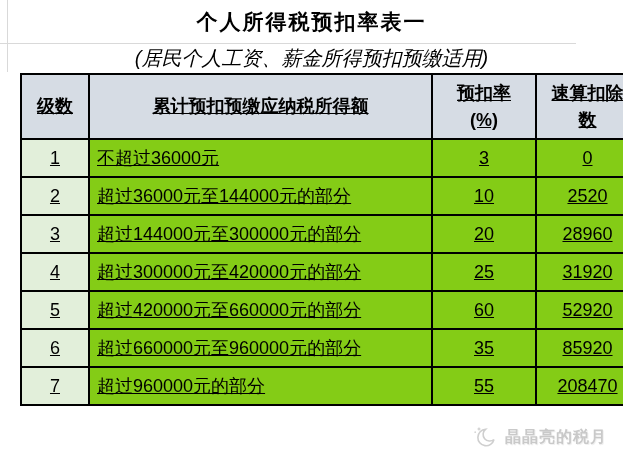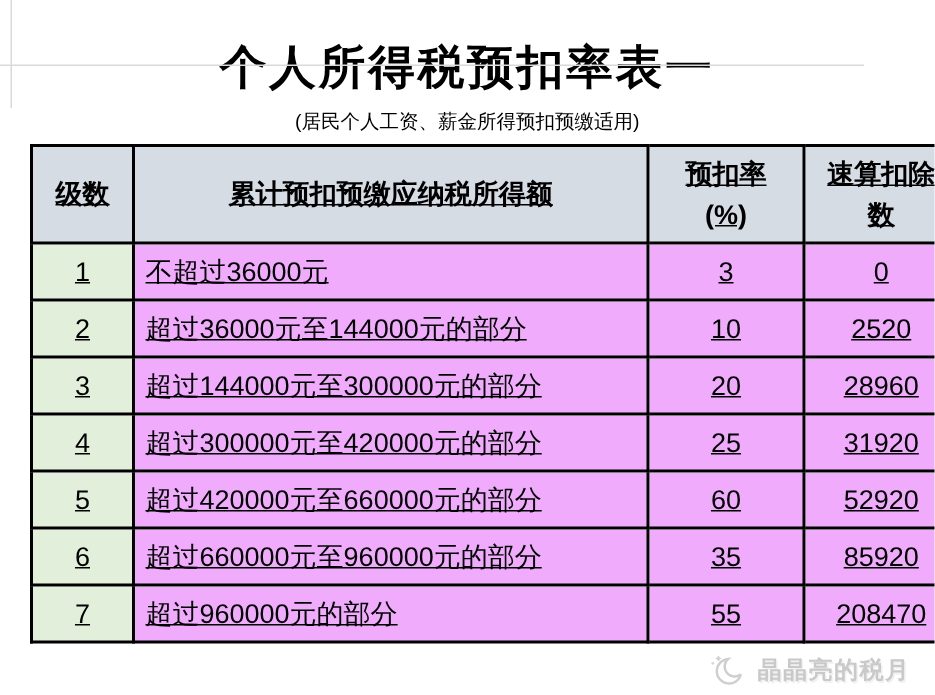--- a/index.html
+++ b/index.html
@@ -16,29 +16,29 @@
     position: absolute; left: 7px; top: 0;
     width: 1px; height: 72px; background: #d9d9d9;
   }
   .title-divider {
     position: absolute; left: 0; top: 43px;
     width: 576px; height: 1px; background: #d9d9d9;
   }
   .title {
     height: 43px;
     display: flex; align-items: center; justify-content: center;
-    font-size: 31px; font-weight: bold; letter-spacing: 2px;
+    font-size: 21px; font-weight: bold; letter-spacing: 2px;
     white-space: nowrap;
-    margin-top: 23px;
   }
   .subtitle {
     height: 30px;
     display: flex; align-items: center; justify-content: center;
-    font-size: 13px;
+    font-size: 20px;
     white-space: nowrap;
+    font-style: italic;
   }
   table.tax-table {
     border-collapse: collapse;
     table-layout: fixed;
     margin-left: 20px;
     width: 618px;
     text-decoration: underline;
   }
   .tax-table th, .tax-table td {
     border: 2px solid #000;
@@ -50,28 +50,28 @@
     font-size: 18px; font-weight: bold;
     height: 63px;
     text-align: center; vertical-align: middle;
     white-space: pre-line;
     line-height: 1.45;
   }
   .tax-table tbody td {
     height: 36px;
     font-size: 18px;
     vertical-align: middle;
-    background: #f0abfc;
+    background: #84cc16;
   }
   .tax-table td.level-cell  { background: #e2efda; text-align: center; }
   .tax-table td.income-cell { text-align: left; padding-left: 7px; }
   .tax-table td.rate-cell,
   .tax-table td.deduction-cell { text-align: center; }
   .watermark {
-    position: absolute; top: 437px; right: 16px;
+    position: absolute; top: 427px; right: 16px;
     display: flex; align-items: center; gap: 4px;
     color: #c9c9c9;
     font-size: 16px; font-weight: bold;
     letter-spacing: 1px;
     text-shadow: 1px 1px 0 #f1f1f1;
     white-space: nowrap;
   }
   .watermark svg { display: block; }
 </style>
 </head>

